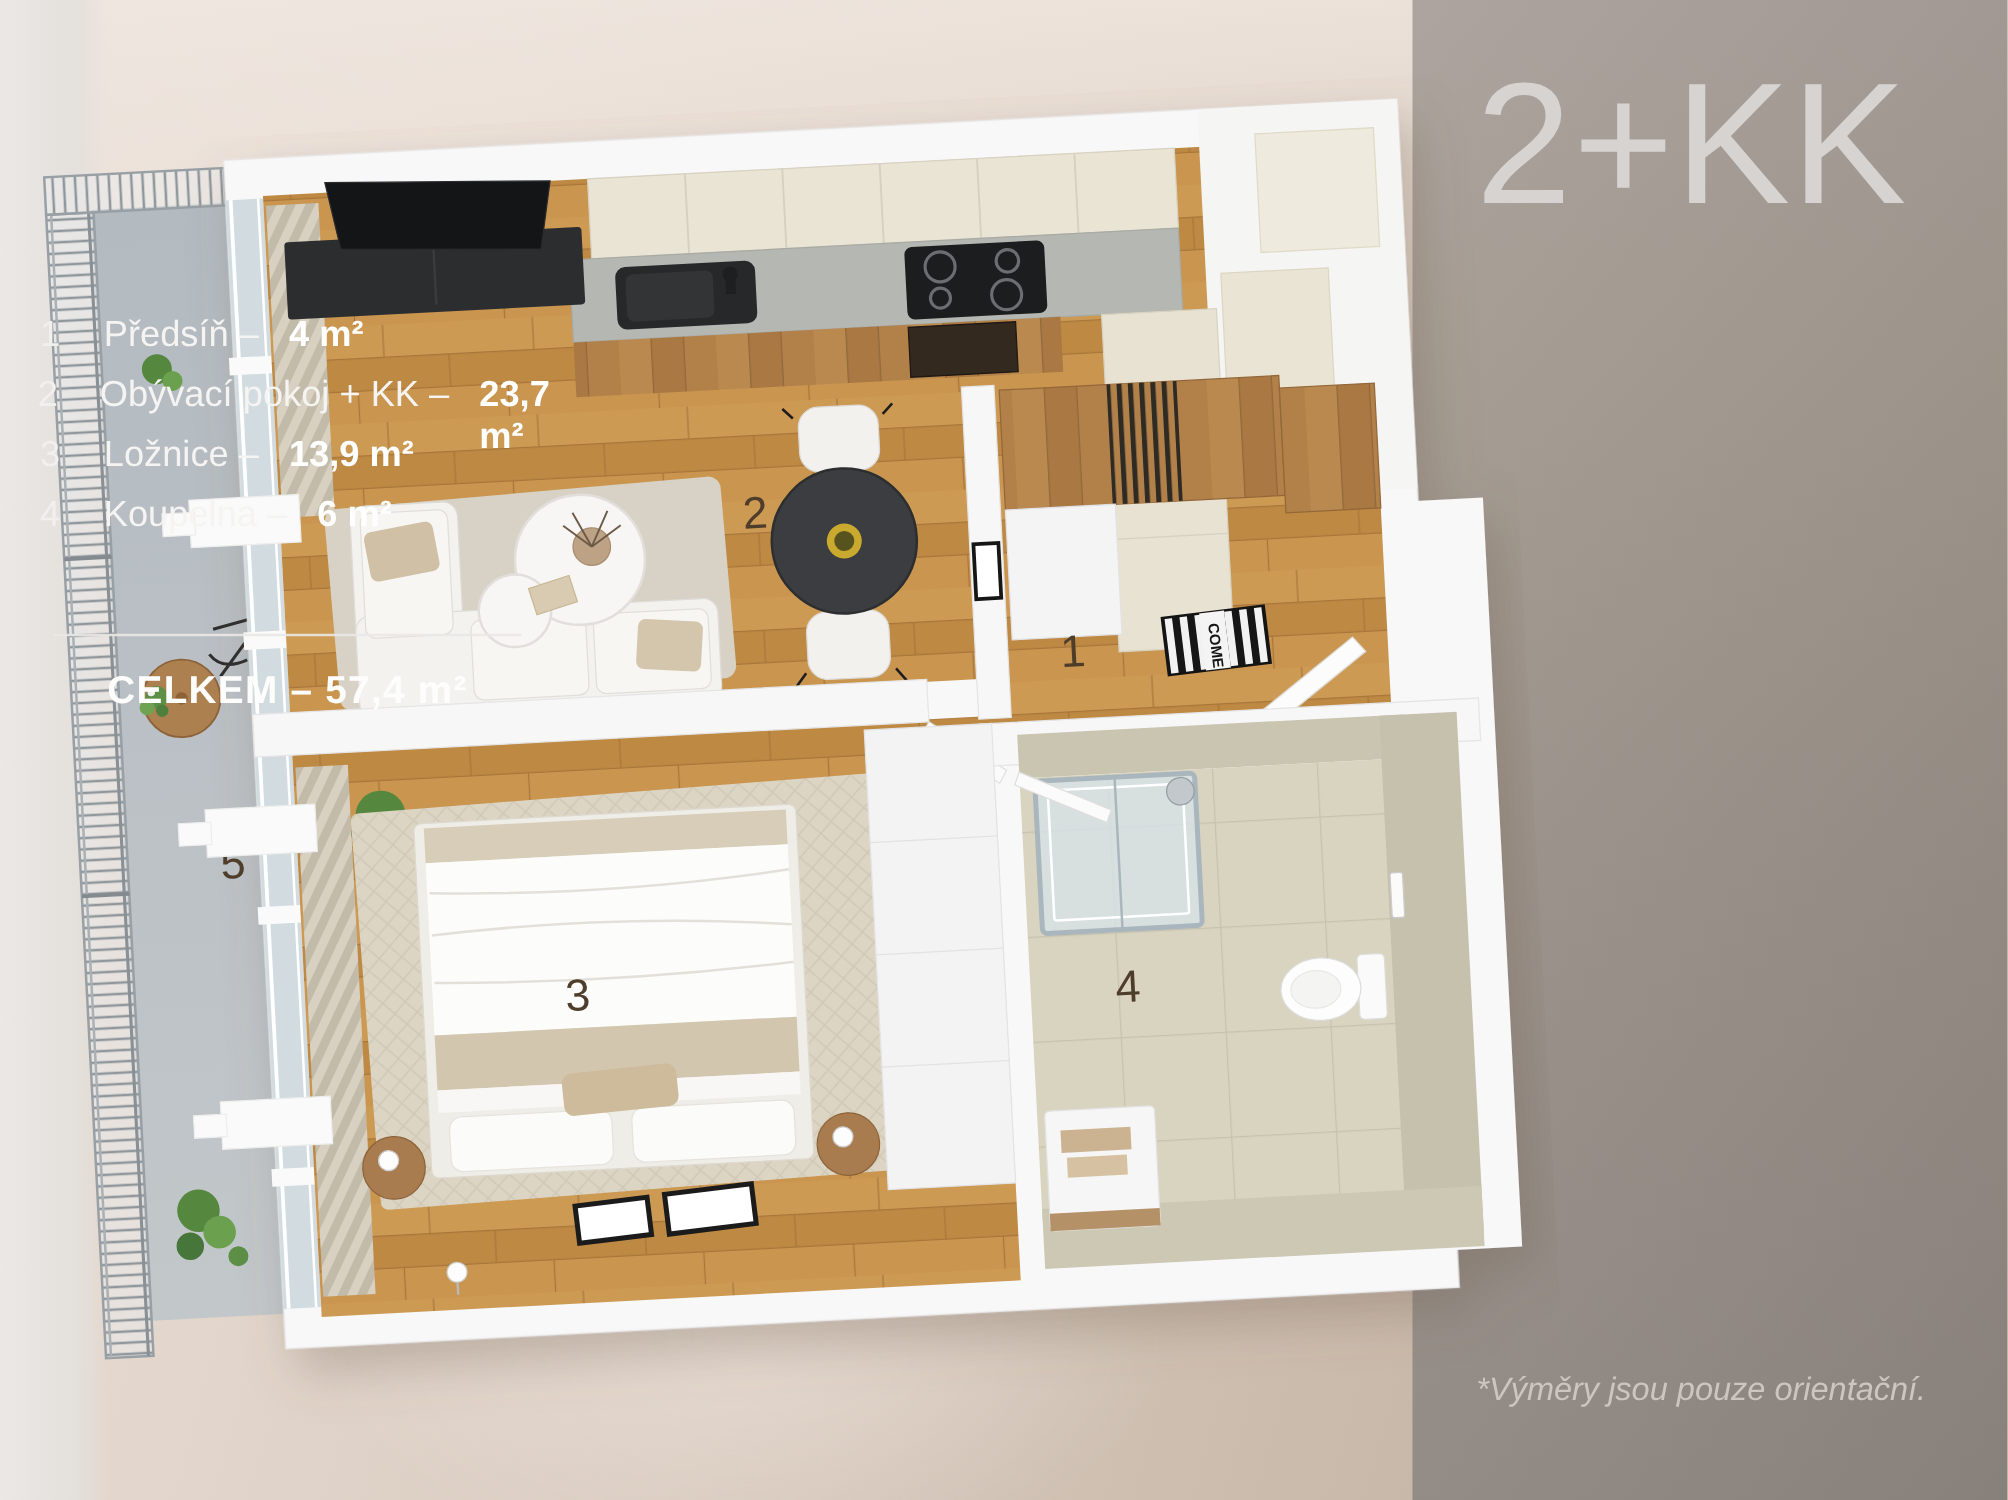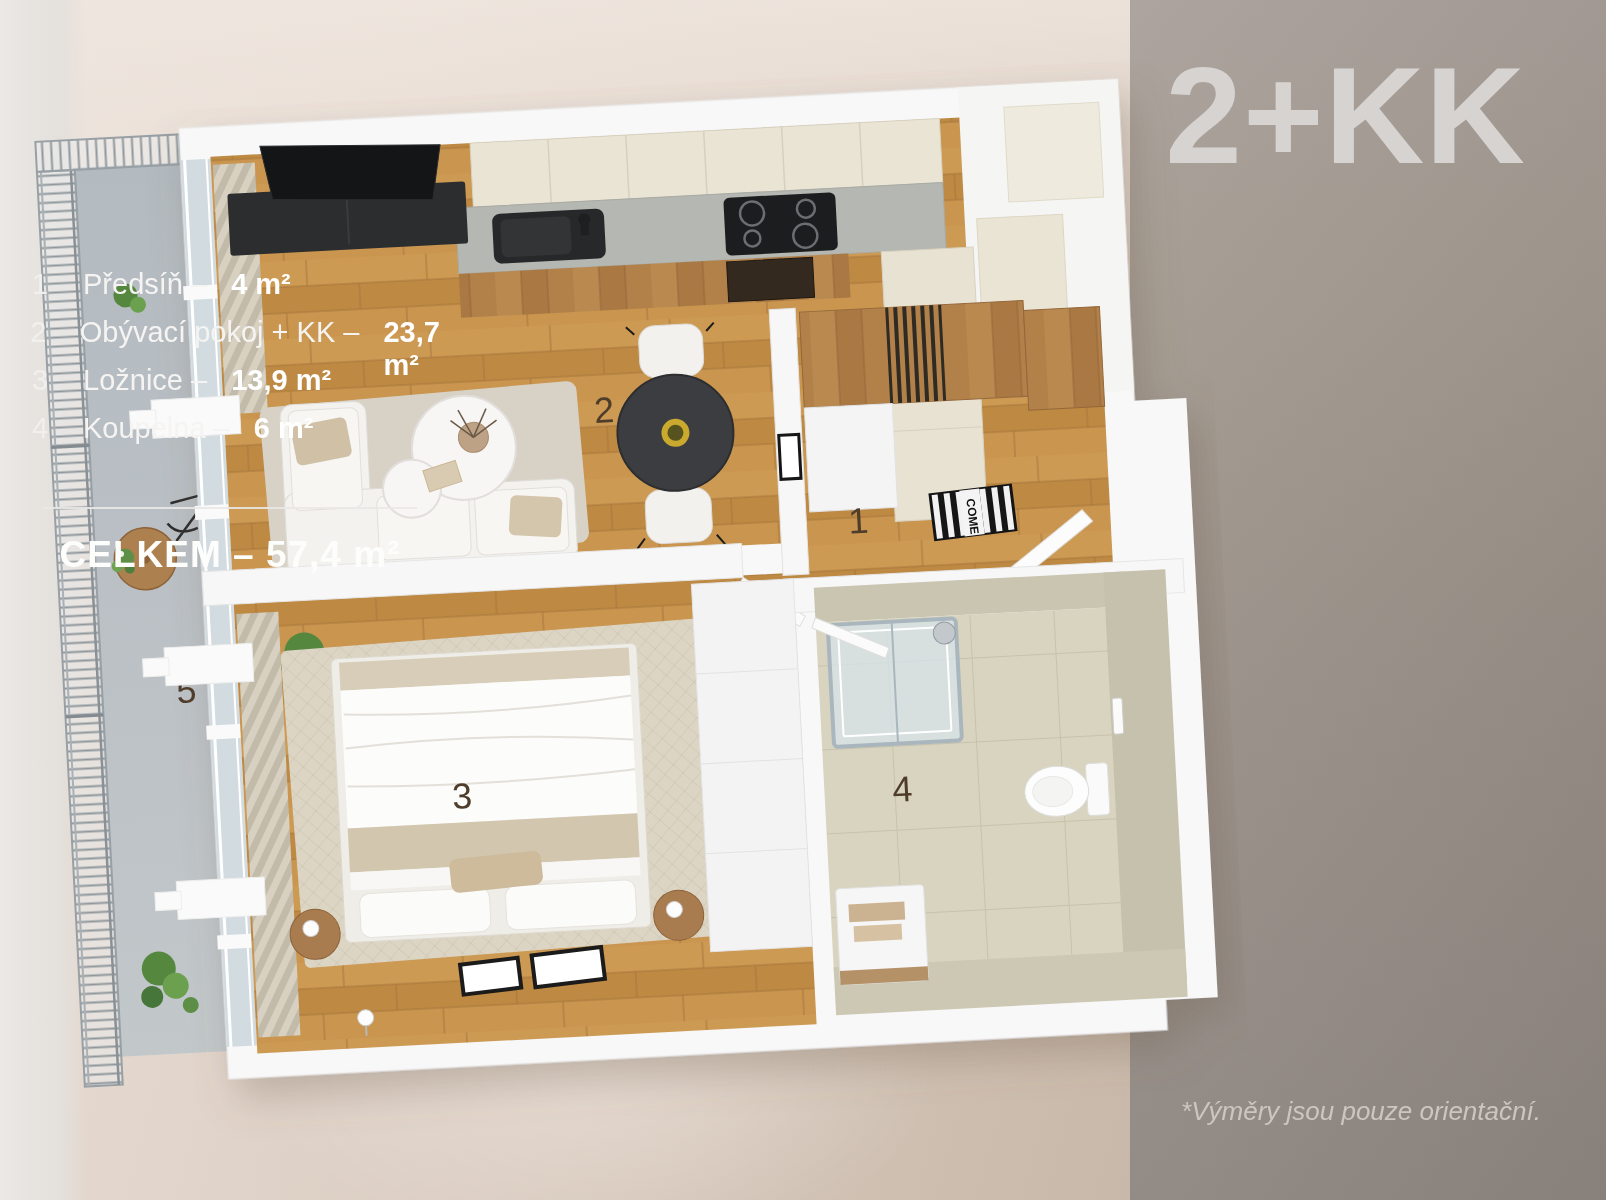--- a/index.html
+++ b/index.html
@@ -15,29 +15,29 @@
     background:linear-gradient(180deg,rgba(240,231,224,.85),rgba(240,231,224,0));}
   .bg-left{position:absolute;left:0;top:0;width:86px;height:1200px;
     background:linear-gradient(90deg,#ebe8e5 0%,#e4e0dc 70%,rgba(228,224,220,0) 100%);}
   .bg-blob{position:absolute;left:240px;bottom:-60px;width:700px;height:380px;border-radius:50%;
     background:radial-gradient(closest-side,rgba(255,250,244,.35),rgba(255,250,244,0));filter:blur(18px);}
   
   .panel{position:absolute;left:1130px;top:0;width:476px;height:1200px;
     background:linear-gradient(180deg,#a89f99 0%,#a2998f 25%,#9b9189 50%,#948b84 75%,#8d8680 100%);}
   .panel::after{content:"";position:absolute;inset:0;
     background:linear-gradient(90deg,rgba(255,255,255,.05),rgba(0,0,0,.04));}
-  .title{position:absolute;top:46px;right:80px;font-size:138px;line-height:1;font-weight:bold;
+  .title{position:absolute;top:46px;right:80px;font-size:138px;line-height:1;font-weight:normal;
     color:#d6d3d1;letter-spacing:1px;z-index:2;}
   .legend{position:absolute;left:0;top:252px;width:476px;z-index:2;}
   .lrow{display:flex;align-items:baseline;height:48px;font-size:29px;color:#f5f4f2;}
   .lnum{width:44px;margin-left:18px;text-align:center;color:#f1f0ee;}
-  .llabel{margin-left:21px;white-space:pre;margin-top:16px;}
+  .llabel{margin-left:21px;white-space:pre;}
   .larea{margin-left:24px;font-weight:bold;color:#ffffff;}
   .divider{position:absolute;left:43px;top:507px;width:374px;height:2px;background:#eae8e6;opacity:.9;z-index:2;}
-  .total{position:absolute;left:43px;top:534px;width:374px;text-align:center;font-size:37px;font-weight:bold;
+  .total{position:absolute;left:43px;top:534px;width:374px;text-align:center;font-size:31px;font-weight:bold;
     color:#fdfdfc;letter-spacing:1px;z-index:2;}
   .disclaimer{position:absolute;left:1136px;top:1096px;width:450px;text-align:center;font-size:26px;
     color:#cdc6c0;z-index:2;font-style:italic;}
   
   .plan-wrap{position:absolute;left:42px;top:86px;width:1180px;height:1050px;
     transform:rotate(-3deg);transform-origin:52% 45%;}
   .room-num{font-size:36px;fill:#4f3d2b;font-family:"Liberation Sans",sans-serif;}
   .mat-txt{font-size:12px;font-weight:bold;fill:#141414;font-family:"Liberation Sans",sans-serif;}
 </style>
 </head>

